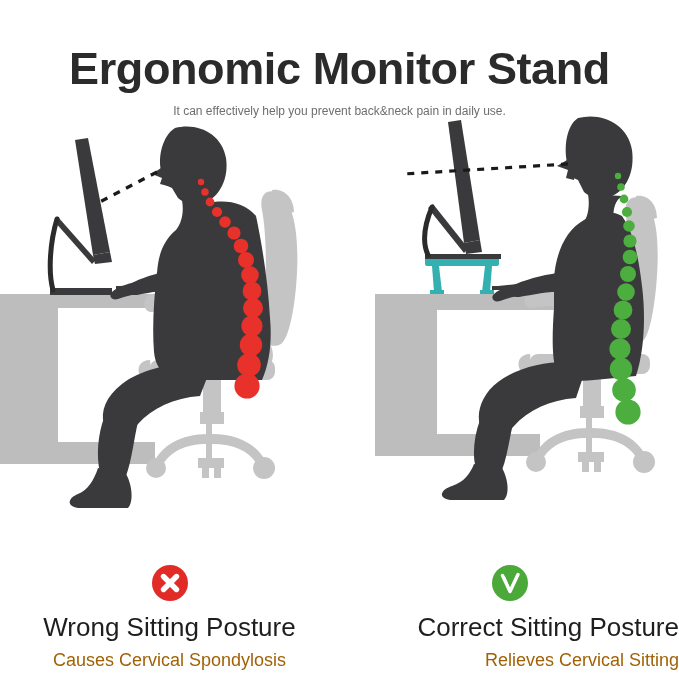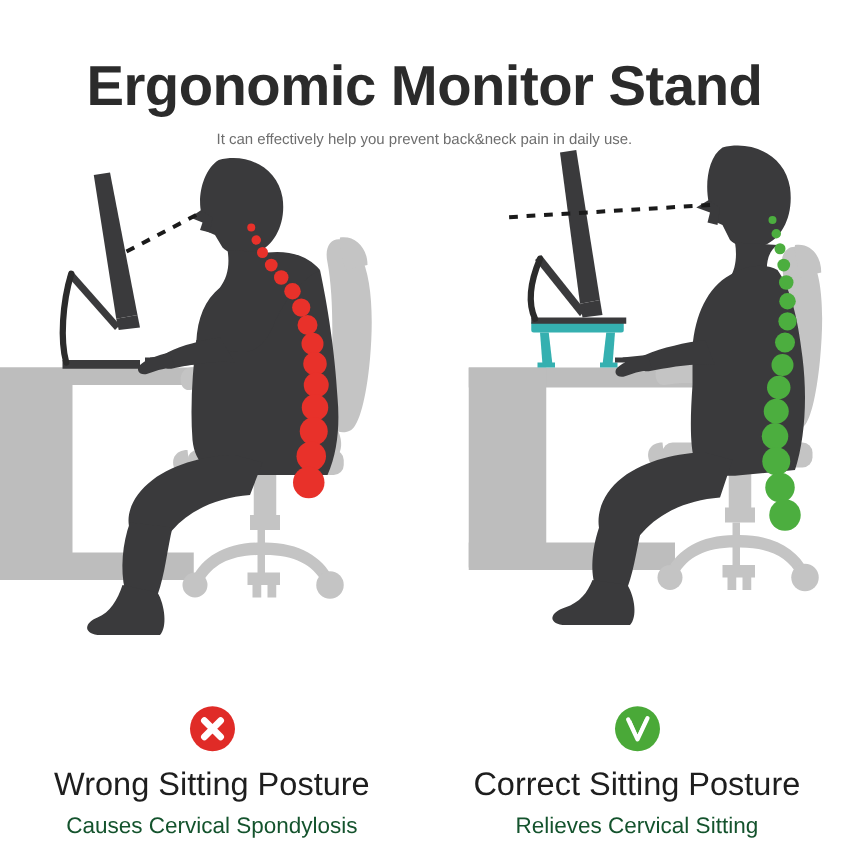--- a/index.html
+++ b/index.html
@@ -68,38 +68,38 @@
     top: 552px; left: 0;
     width: 547px; height: 132px;
   }
   .caption-col {
     position: absolute;
     top: 0;
     width: 339px;
     text-align: center;
   }
   .caption-left  { left: 0px; }
-  .caption-right { left: 340px; }
+  .caption-right { left: 340px; text-align: right; }
 
   .badge {
     width: 38px; height: 38px;
     margin: 12px auto 0 auto;
     display: block;
   }
   .caption-heading {
     font-size: 26px;
     color: #1e1e1e;
     font-weight: normal;
     margin: 10px 0 0 0;
     line-height: 30px;
     white-space: nowrap;
   }
   .caption-sub {
     font-size: 18px;
-    color: #14532d;
+    color: #a16207;
     font-weight: normal;
     margin: 6px 0 0 0;
     line-height: 24px;
     white-space: nowrap;
   }
 </style>
 </head>
 <body>
 
 <div id="page">

